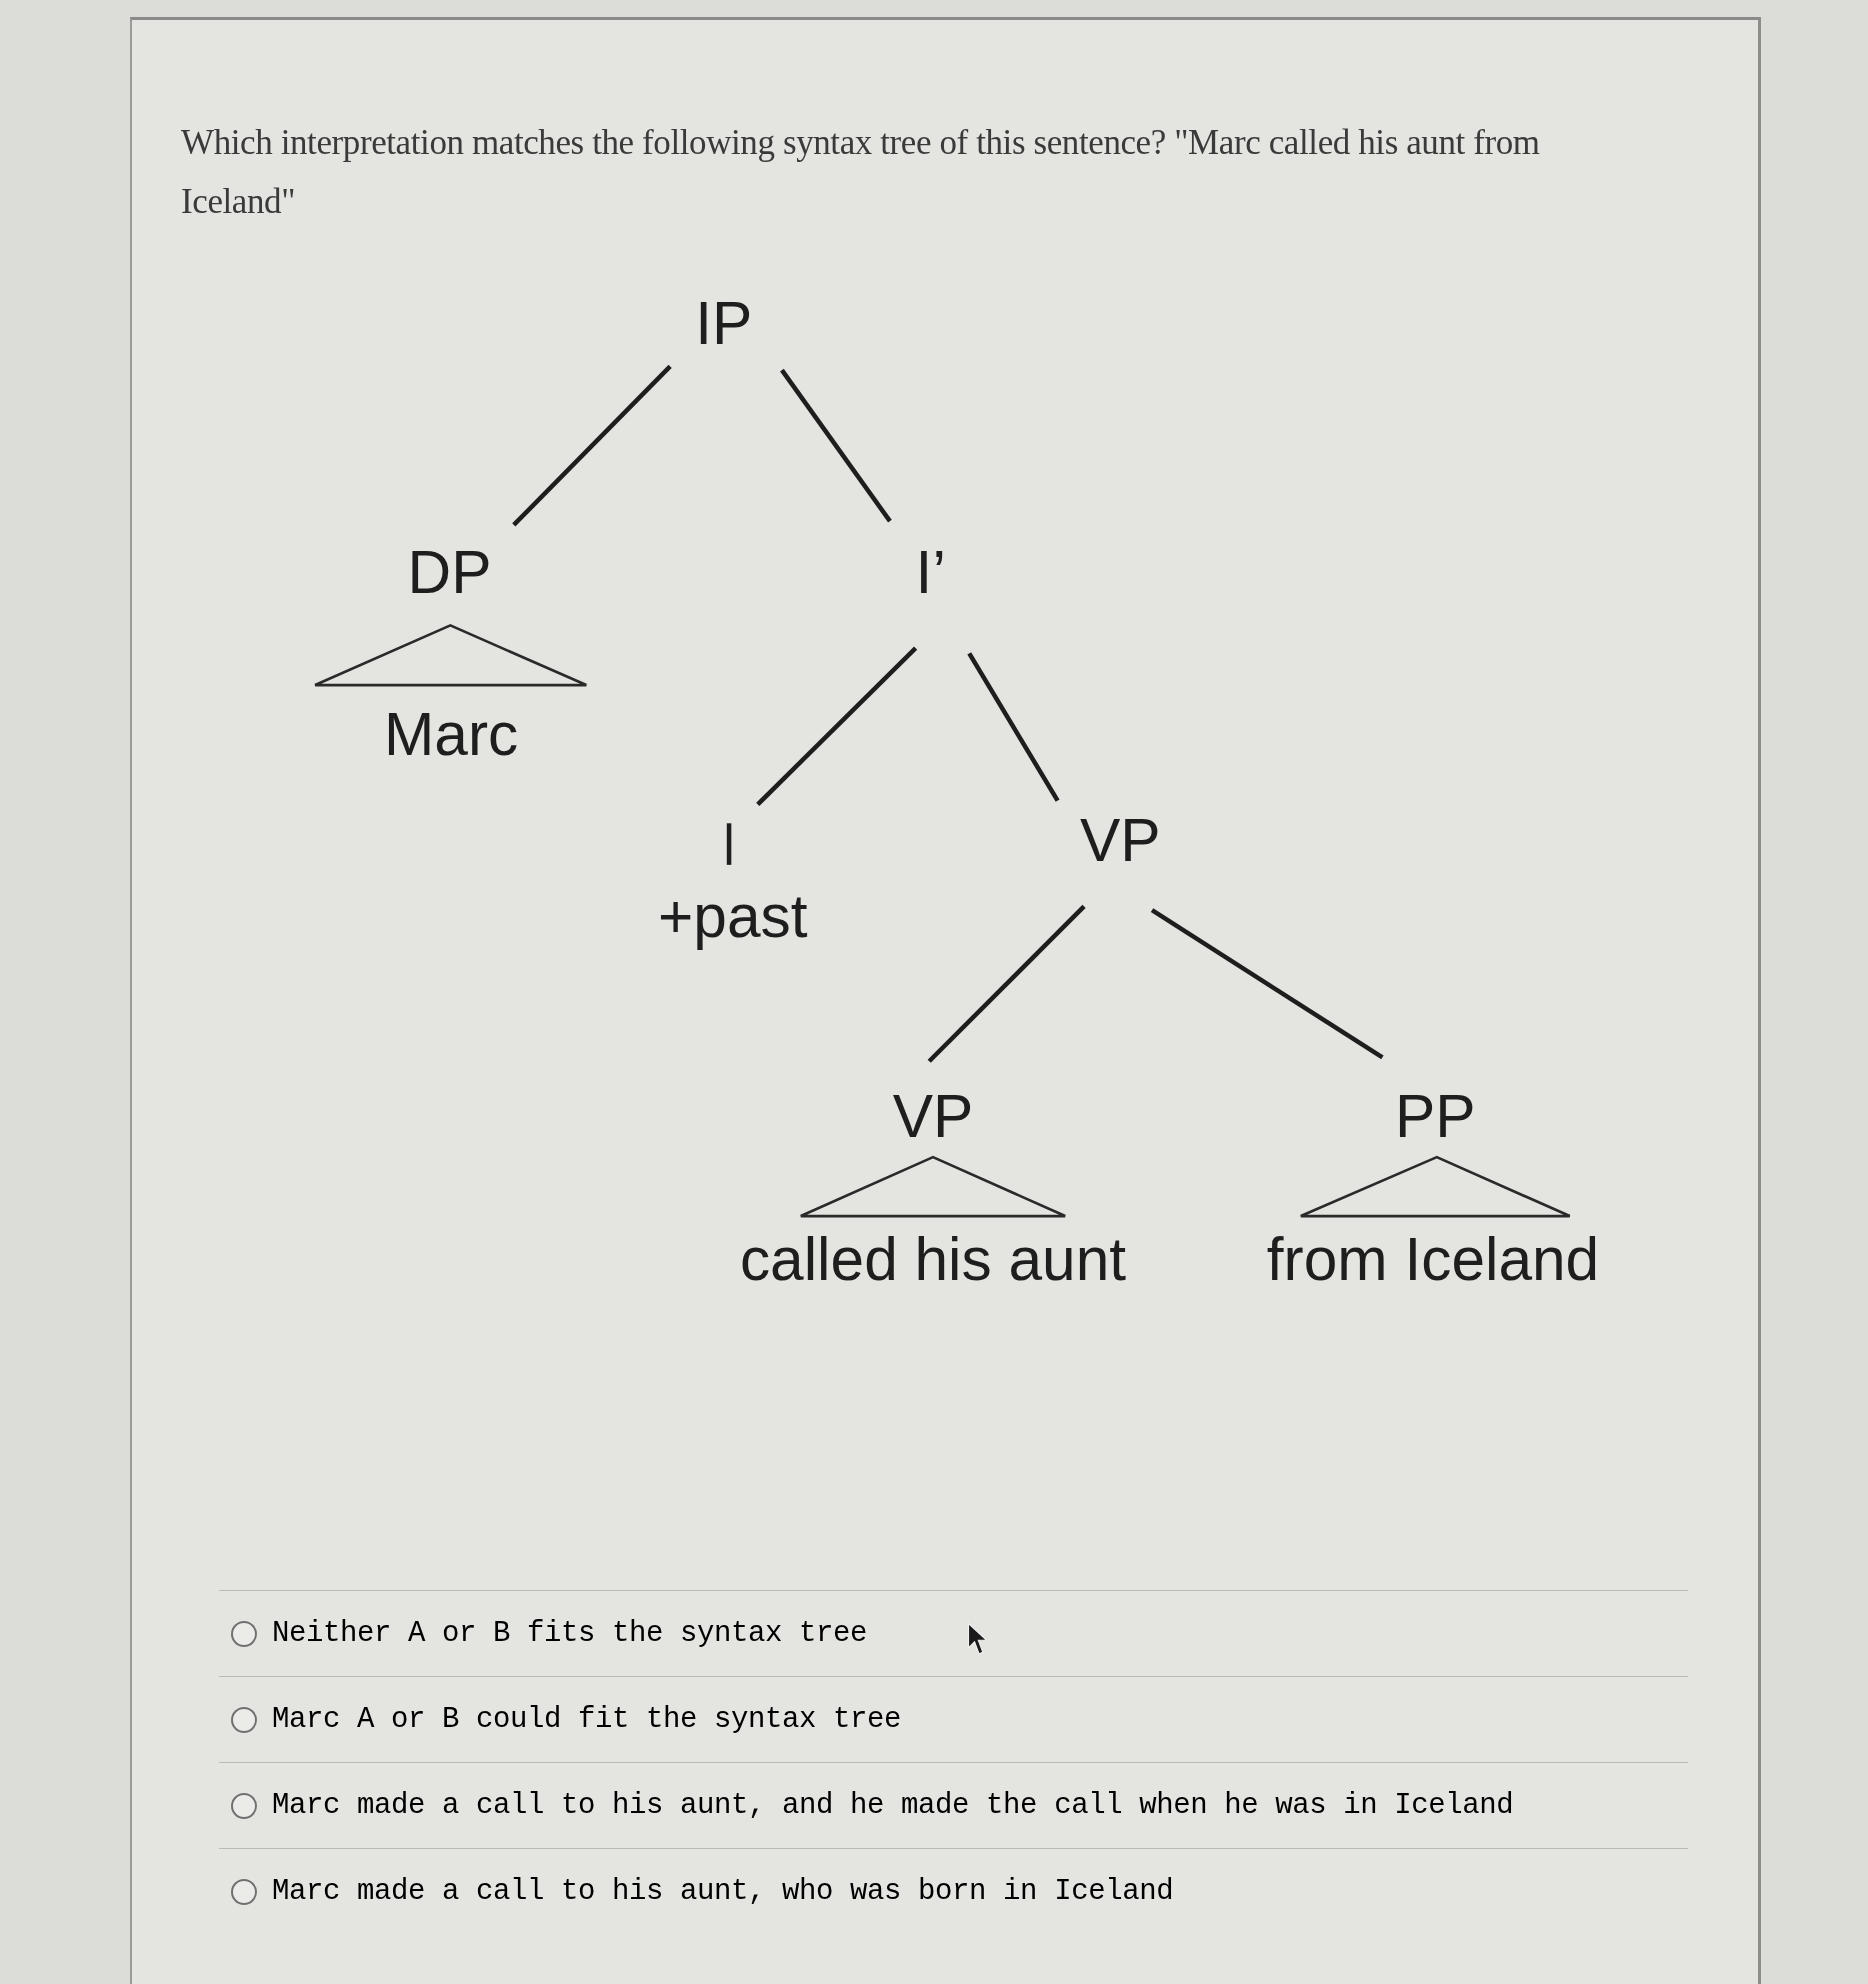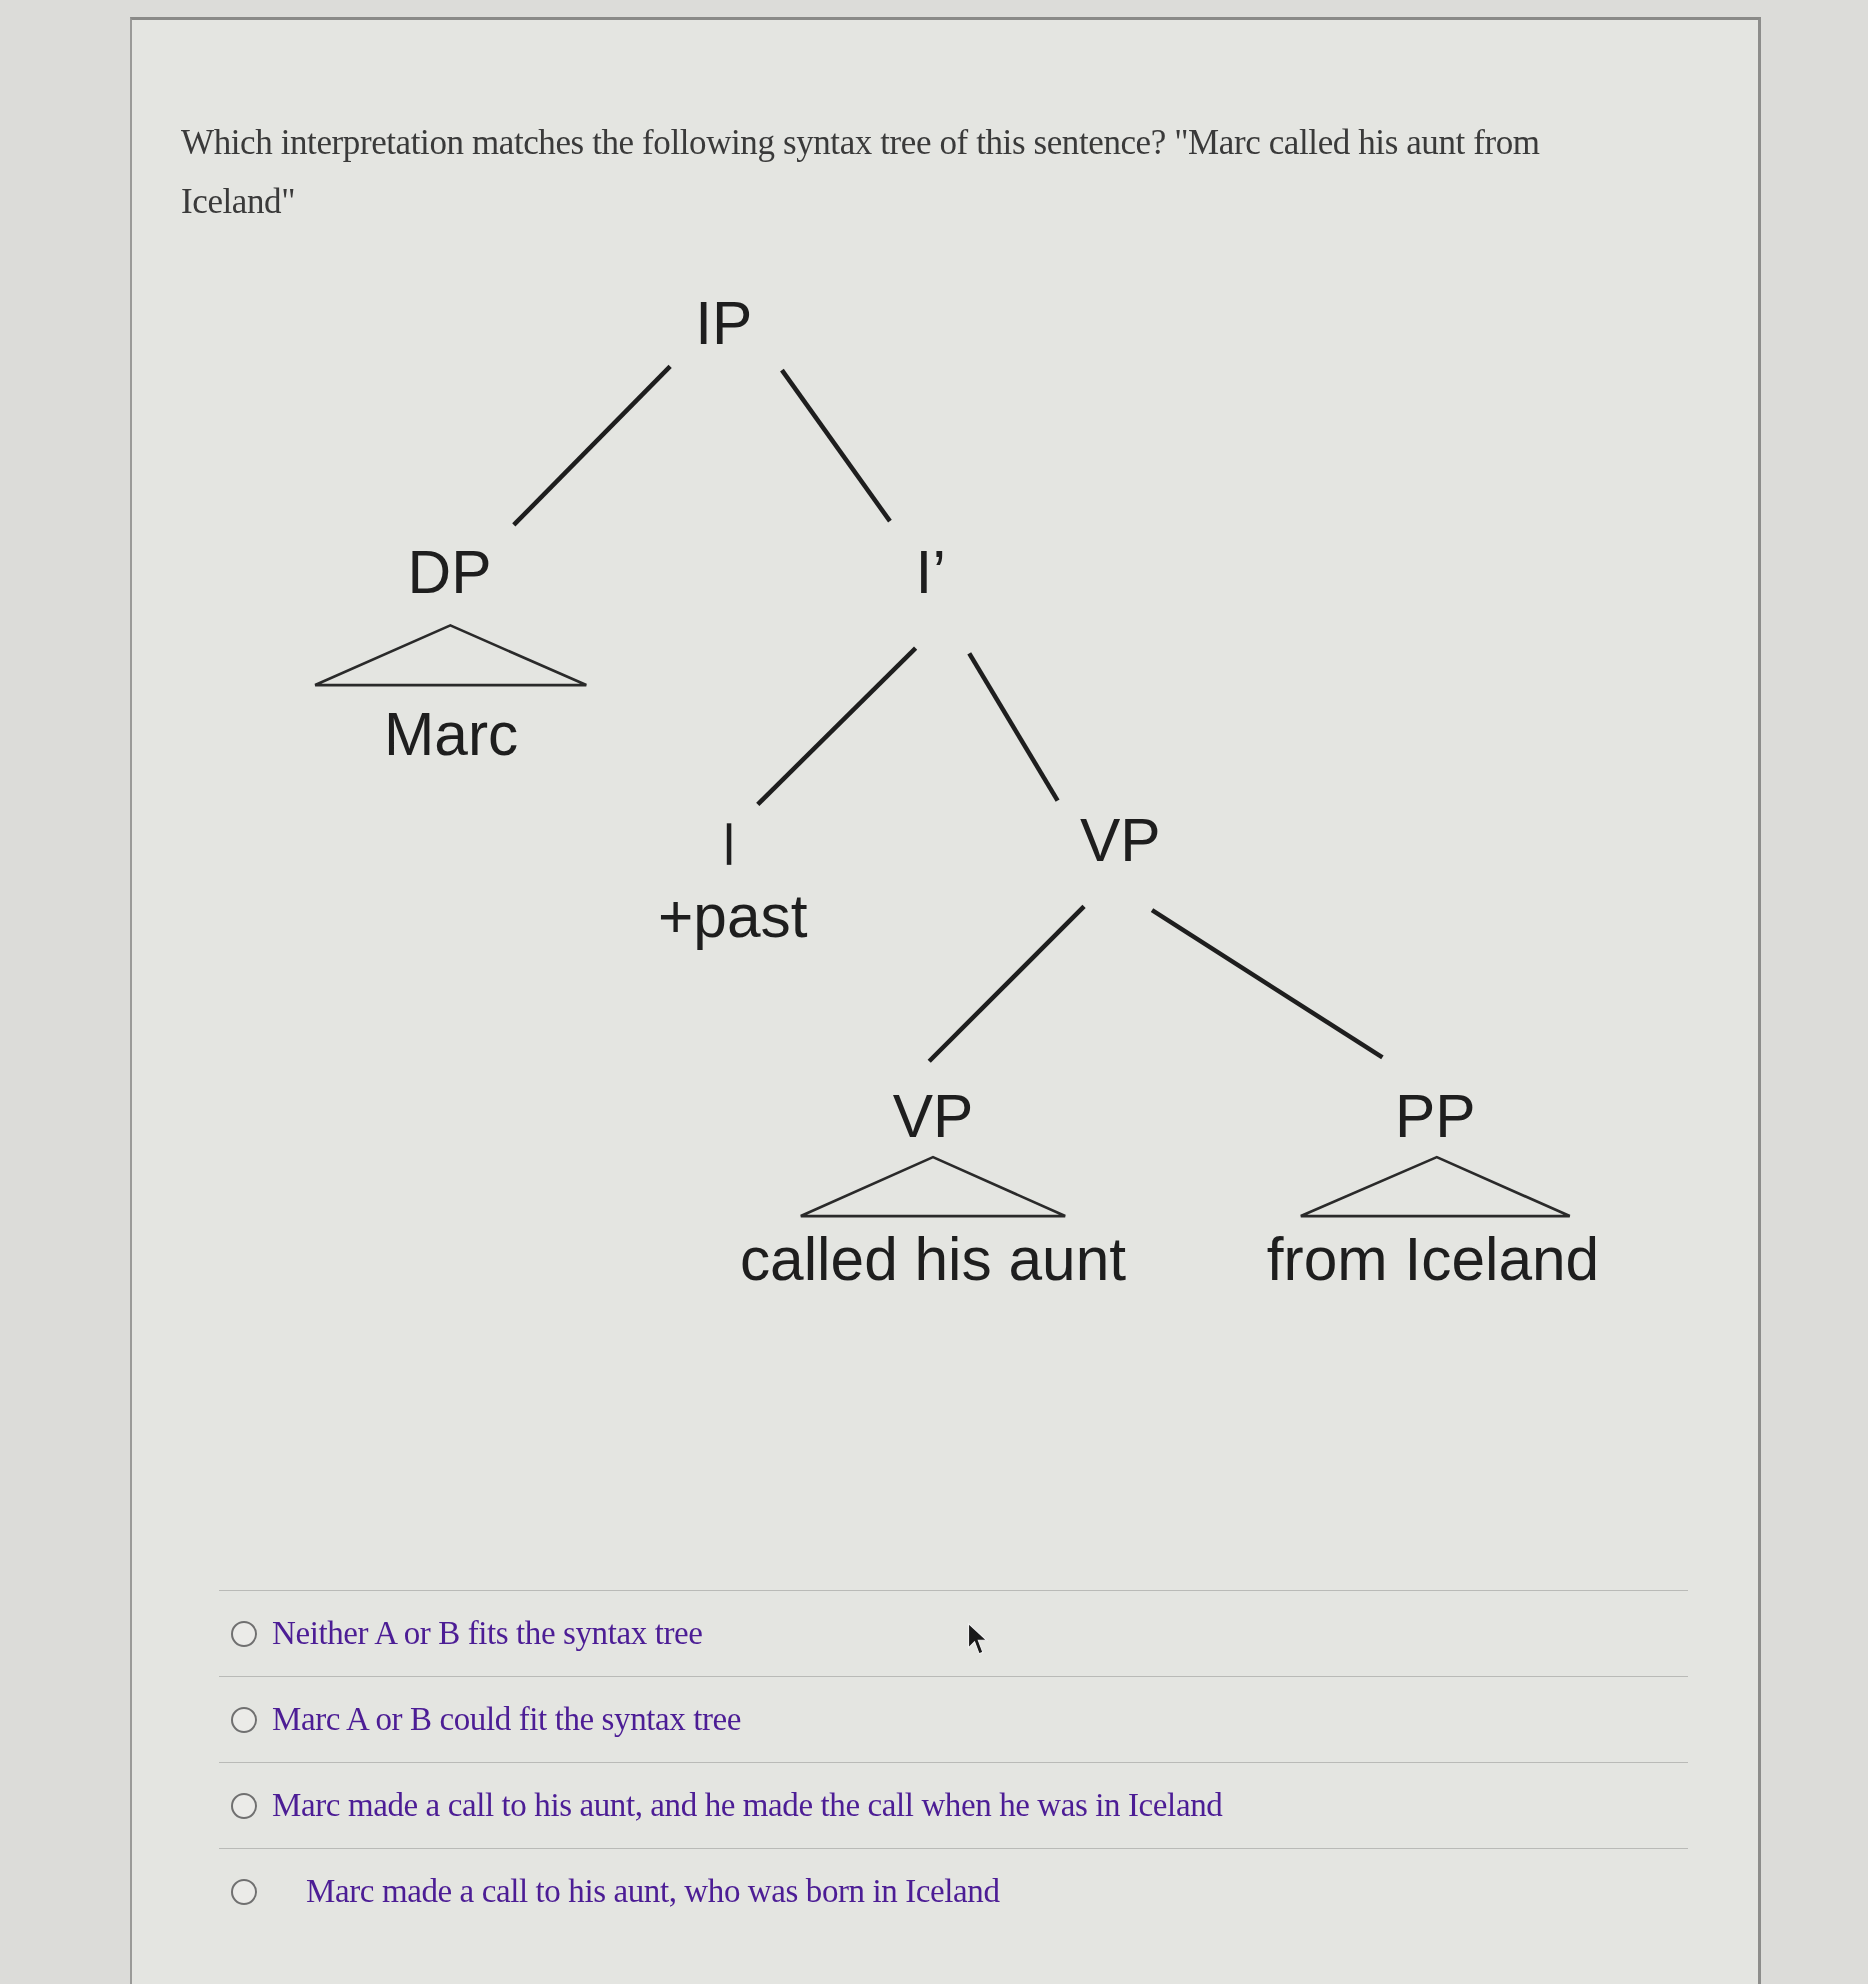--- a/index.html
+++ b/index.html
@@ -30,29 +30,29 @@
   }
   .answers {
     position:absolute; left:219px; top:1590px; width:1469px;
   }
   .answer {
     position:relative; height:85px;
     border-top:1.5px solid #b9bab7;
     display:flex; align-items:center;
     cursor:pointer;
   }
-  .answer:last-child { border-bottom:none;gap:34px; }
+  .answer:last-child { border-bottom:none; }
   .radio {
     width:26px; height:26px; border:2.3px solid #707070; border-radius:50%;
     box-sizing:border-box; margin-left:12px; margin-right:15px; background:#ebebe8;
     flex:none;
   }
   .answer-label {
-    font-family:Liberation Serif, serif;
-    font-size:33px; color:#4c1d95; letter-spacing:-0.4px;
+    font-family:Liberation Mono, monospace;
+    font-size:29px; color:#000000; letter-spacing:-0.4px;
   }
   .cursor {
     position:absolute; left:967px; top:1622px; width:22.7px; height:35px;
   }
 </style>
 </head>
 <body>
 
 <div class="card"></div>
 

